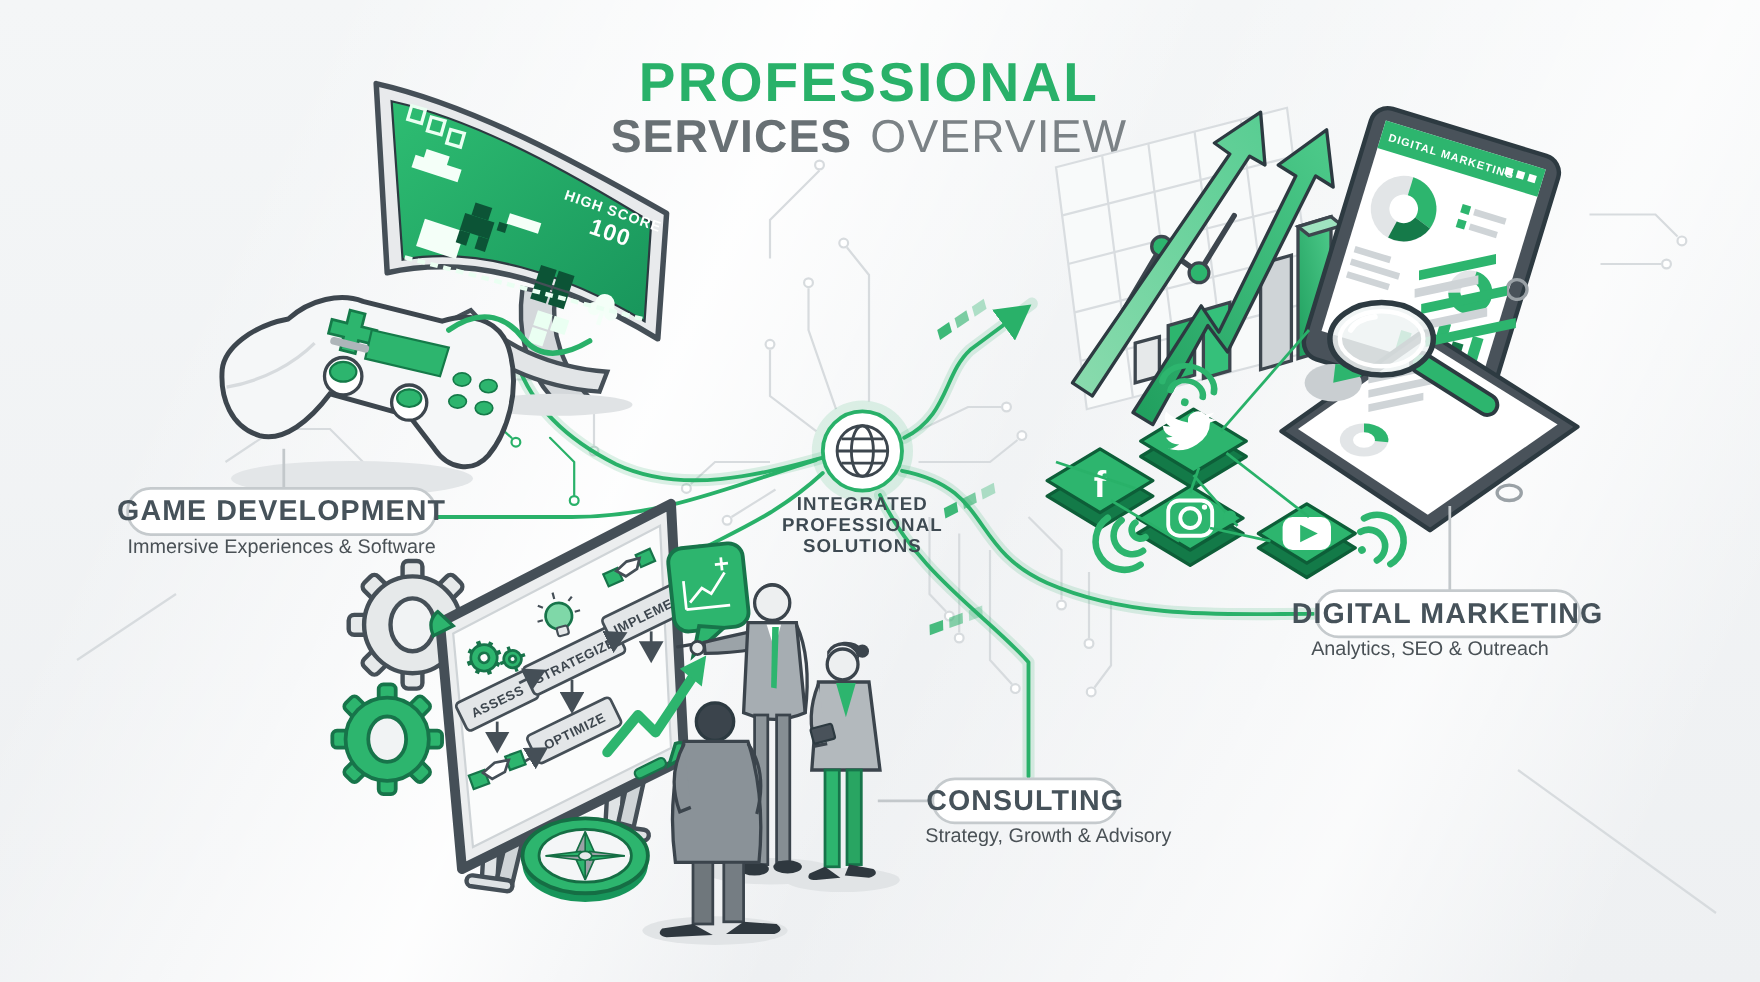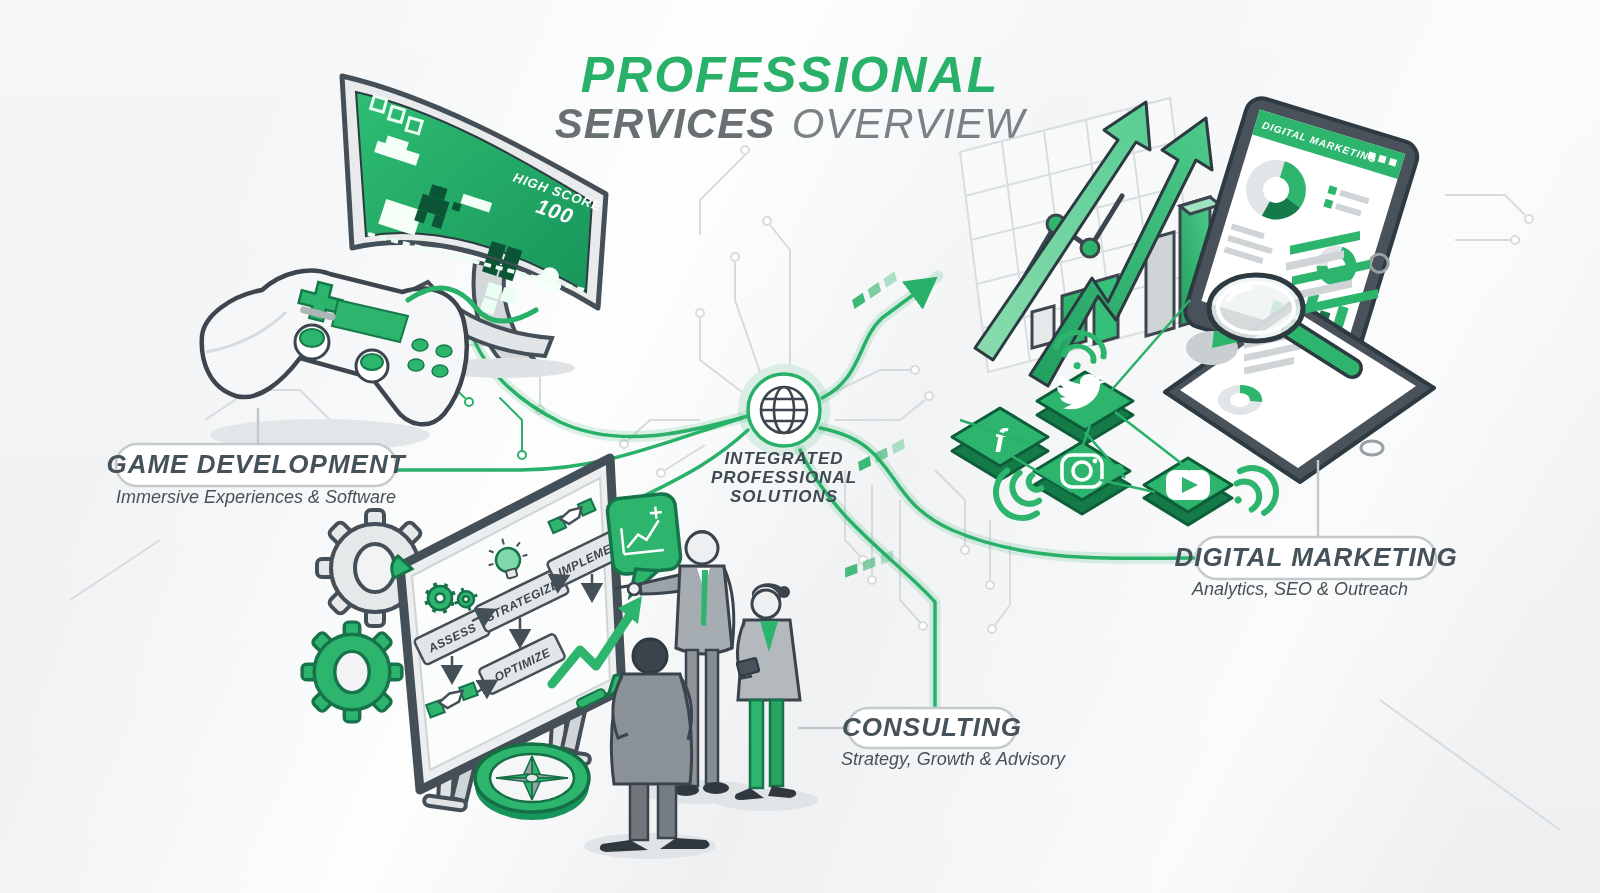--- a/index.html
+++ b/index.html
@@ -6,21 +6,20 @@
   body{
     width:1600px;height:893px;overflow:hidden;
     background:#eff1f2;
     font-family:"Liberation Sans", sans-serif;
   }
   .stage{
     position:relative;width:1600px;height:893px;
     background:
       linear-gradient(115deg, rgba(255,255,255,0) 15%, rgba(255,255,255,.9) 38%, rgba(255,255,255,0) 55%, rgba(255,255,255,.7) 78%, rgba(255,255,255,0) 92%),
       linear-gradient(180deg,#f4f6f7 0%,#eef0f2 100%);
-    font-style: italic;
   }
   svg{position:absolute;left:0;top:0;}
   text{font-family:"Liberation Sans", sans-serif;}
   .ttl1{font-size:50px;font-weight:bold;letter-spacing:2px;}
   .ttl2b{font-size:42px;font-weight:bold;letter-spacing:1px;}
   .ttl2l{font-size:42px;letter-spacing:1px;}
   .pill-label{font-size:26px;font-weight:bold;letter-spacing:1px;}
   .pill-sub{font-size:18px;}
   .hub-line{font-size:17px;font-weight:bold;letter-spacing:1px;}
   .flow-box{font-size:12px;font-weight:bold;letter-spacing:.5px;}

